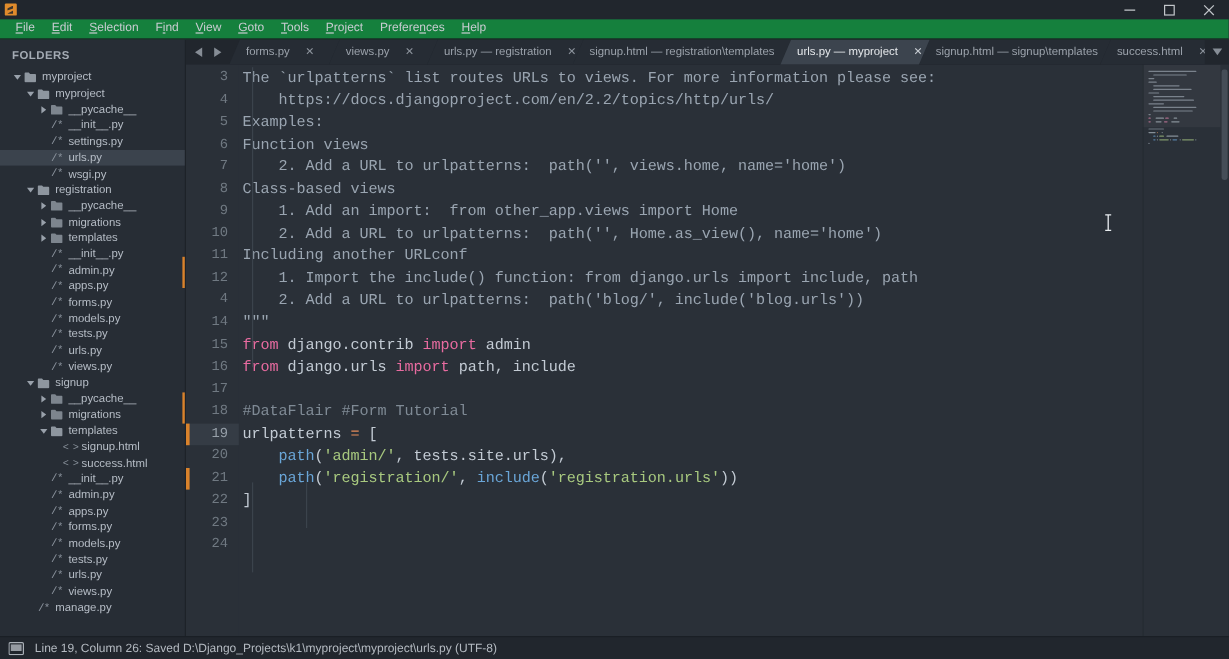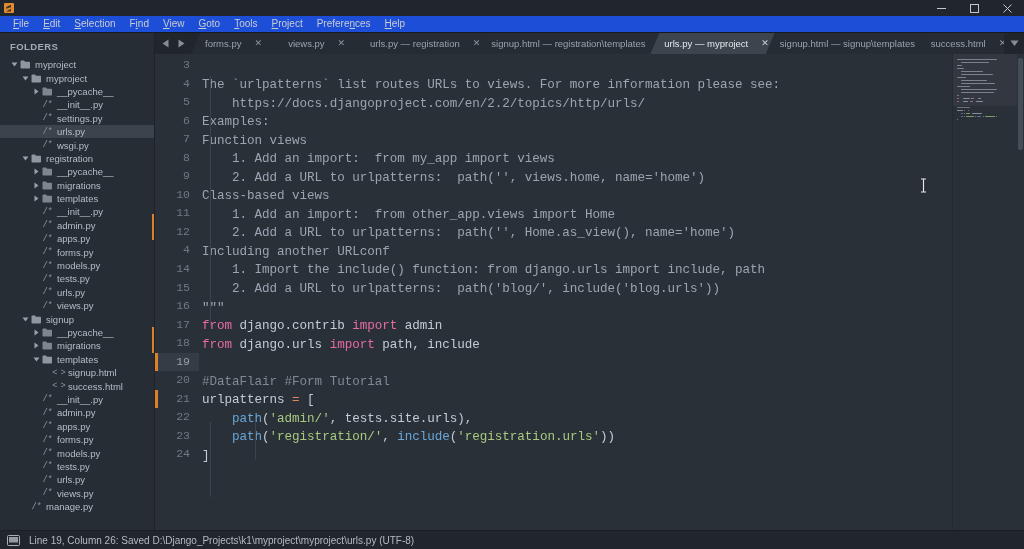--- a/index.html
+++ b/index.html
@@ -50,21 +50,21 @@
   .win-btn {
     width: 33px; height: 16px;
     display: flex; align-items: center; justify-content: center;
     color: #c3c7cb;
   }
   .win-btn svg { display: block; }
 
   
   .menubar {
     height: 16px; flex: 0 0 16px;
-    background: #1d4ed8;
+    background: #15803d;
     display: flex; align-items: center;
     padding-left: 6px;
     border-bottom: 1px solid #16191e;
   }
   .menu-item {
     font-size: 10px; color: #c8ccd1;
     padding: 0 7px; line-height: 16px;
     white-space: nowrap;
   }
   .mu { text-decoration: underline; text-underline-offset: 1px; }
@@ -177,21 +177,21 @@
     font-size: 11.5px; color: #707982;
     position: relative;
   }
   .gline.cur { background: #353c45; color: #97a0a9; }
   .gmark {
     position: absolute; left: 0; top: 0;
     width: 3px; height: 18.55px; background: #d9822b;
   }
   .code {
     flex: 1 1 auto; position: relative;
-    padding-top: 2px; overflow: hidden; margin-top: 20px;
+    padding-top: 2px; overflow: hidden;
   }
   .cline {
     height: 18.55px; line-height: 18.55px;
     font-family: "Liberation Mono", monospace;
     font-size: 12.6px; color: #c3cbd4;
     white-space: pre; padding-left: 3px;
     letter-spacing: -.05px;
   }
   .ind {
     position: absolute; width: 1px;
@@ -713,21 +713,20 @@
             <div class="gline">21<div class="gmark"></div></div>
             <div class="gline">22</div>
             <div class="gline">23</div>
             <div class="gline">24</div>
           </div>
         <div class="code" id="code">
             <div class="cline"><span class="doc">The `urlpatterns` list routes URLs to views. For more information please see:</span></div>
             <div class="cline"><span class="doc">    https://docs.djangoproject.com/en/2.2/topics/http/urls/</span></div>
             <div class="cline"><span class="doc">Examples:</span></div>
             <div class="cline"><span class="doc">Function views</span></div>
-            <div class="cline"><span class="doc">    1. Add an import:  from my_app import views</span></div>
             <div class="cline"><span class="doc">    2. Add a URL to urlpatterns:  path('', views.home, name='home')</span></div>
             <div class="cline"><span class="doc">Class-based views</span></div>
             <div class="cline"><span class="doc">    1. Add an import:  from other_app.views import Home</span></div>
             <div class="cline"><span class="doc">    2. Add a URL to urlpatterns:  path('', Home.as_view(), name='home')</span></div>
             <div class="cline"><span class="doc">Including another URLconf</span></div>
             <div class="cline"><span class="doc">    1. Import the include() function: from django.urls import include, path</span></div>
             <div class="cline"><span class="doc">    2. Add a URL to urlpatterns:  path('blog/', include('blog.urls'))</span></div>
             <div class="cline"><span class="doc">"""</span></div>
             <div class="cline"><span class="kw">from</span><span class="pnc"> django.contrib </span><span class="kw">import</span><span class="pnc"> admin</span></div>
             <div class="cline"><span class="kw">from</span><span class="pnc"> django.urls </span><span class="kw">import</span><span class="pnc"> path, include</span></div>

